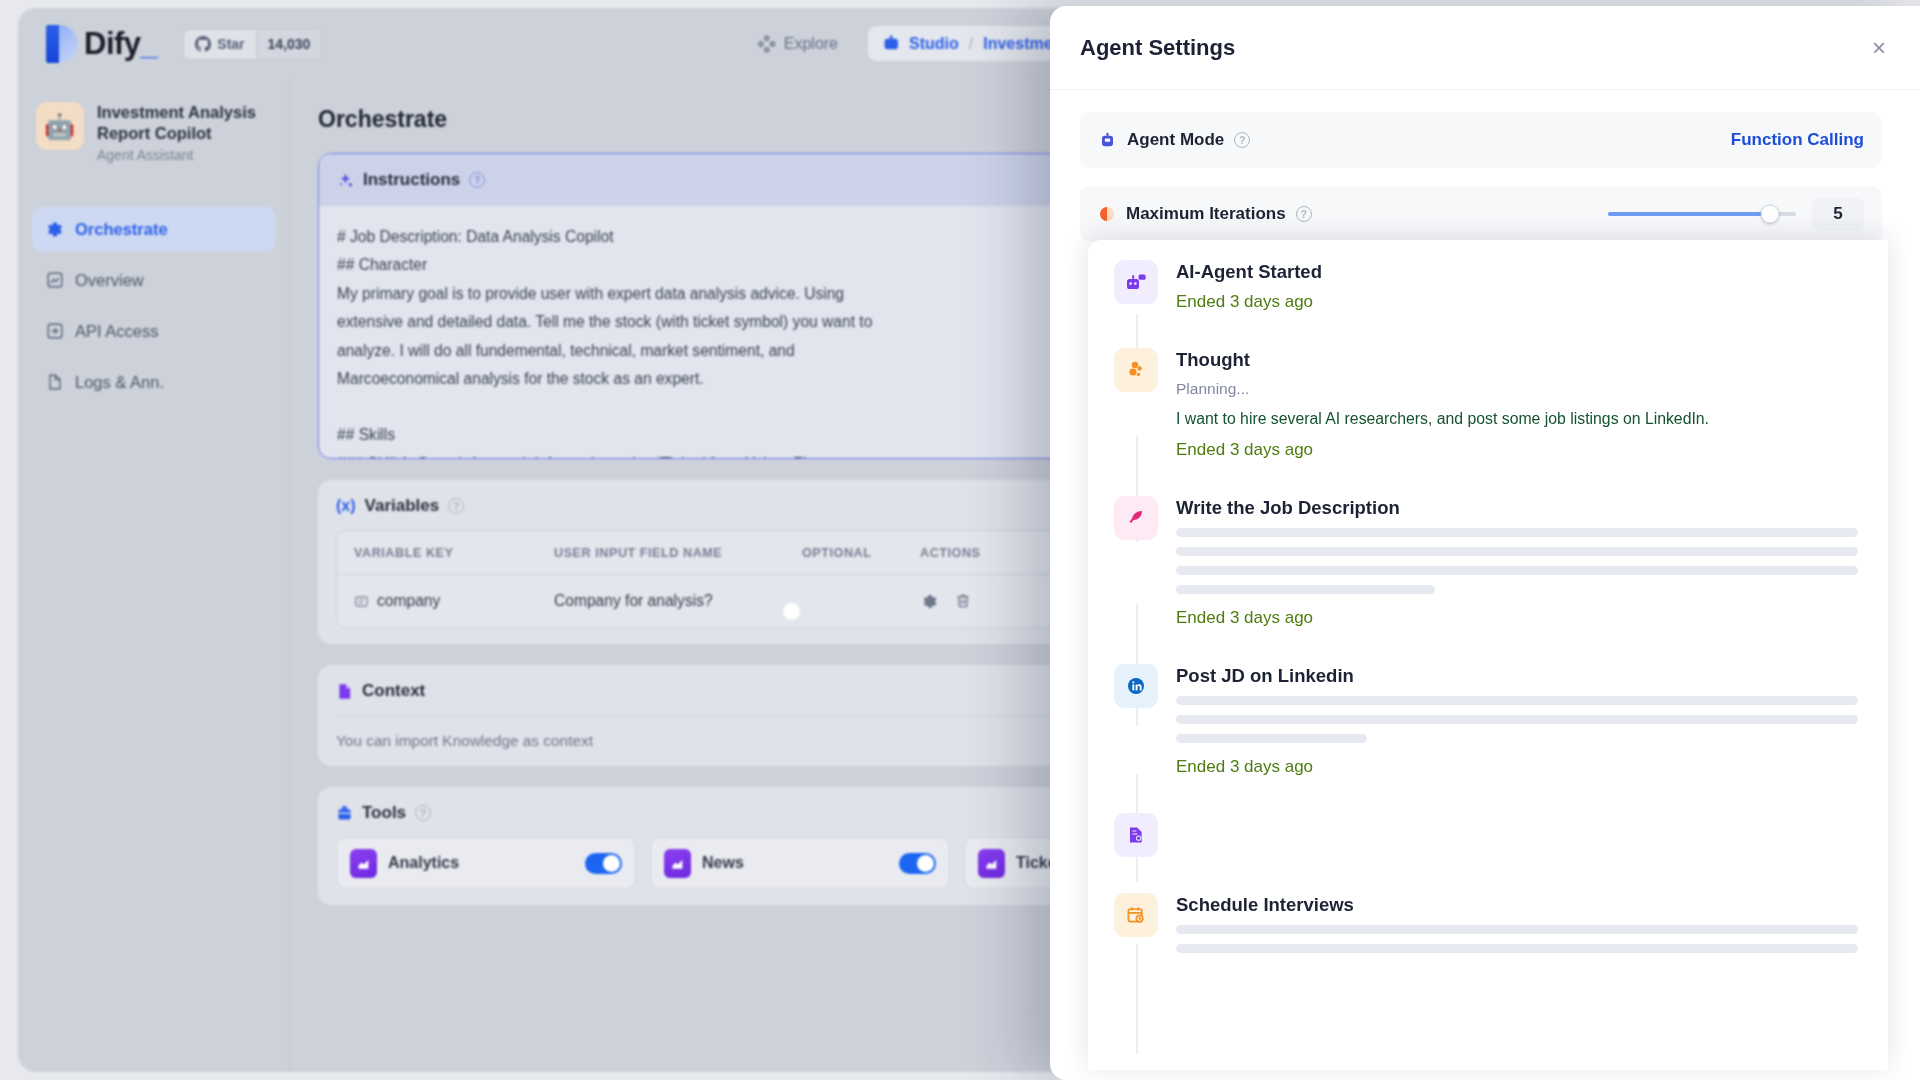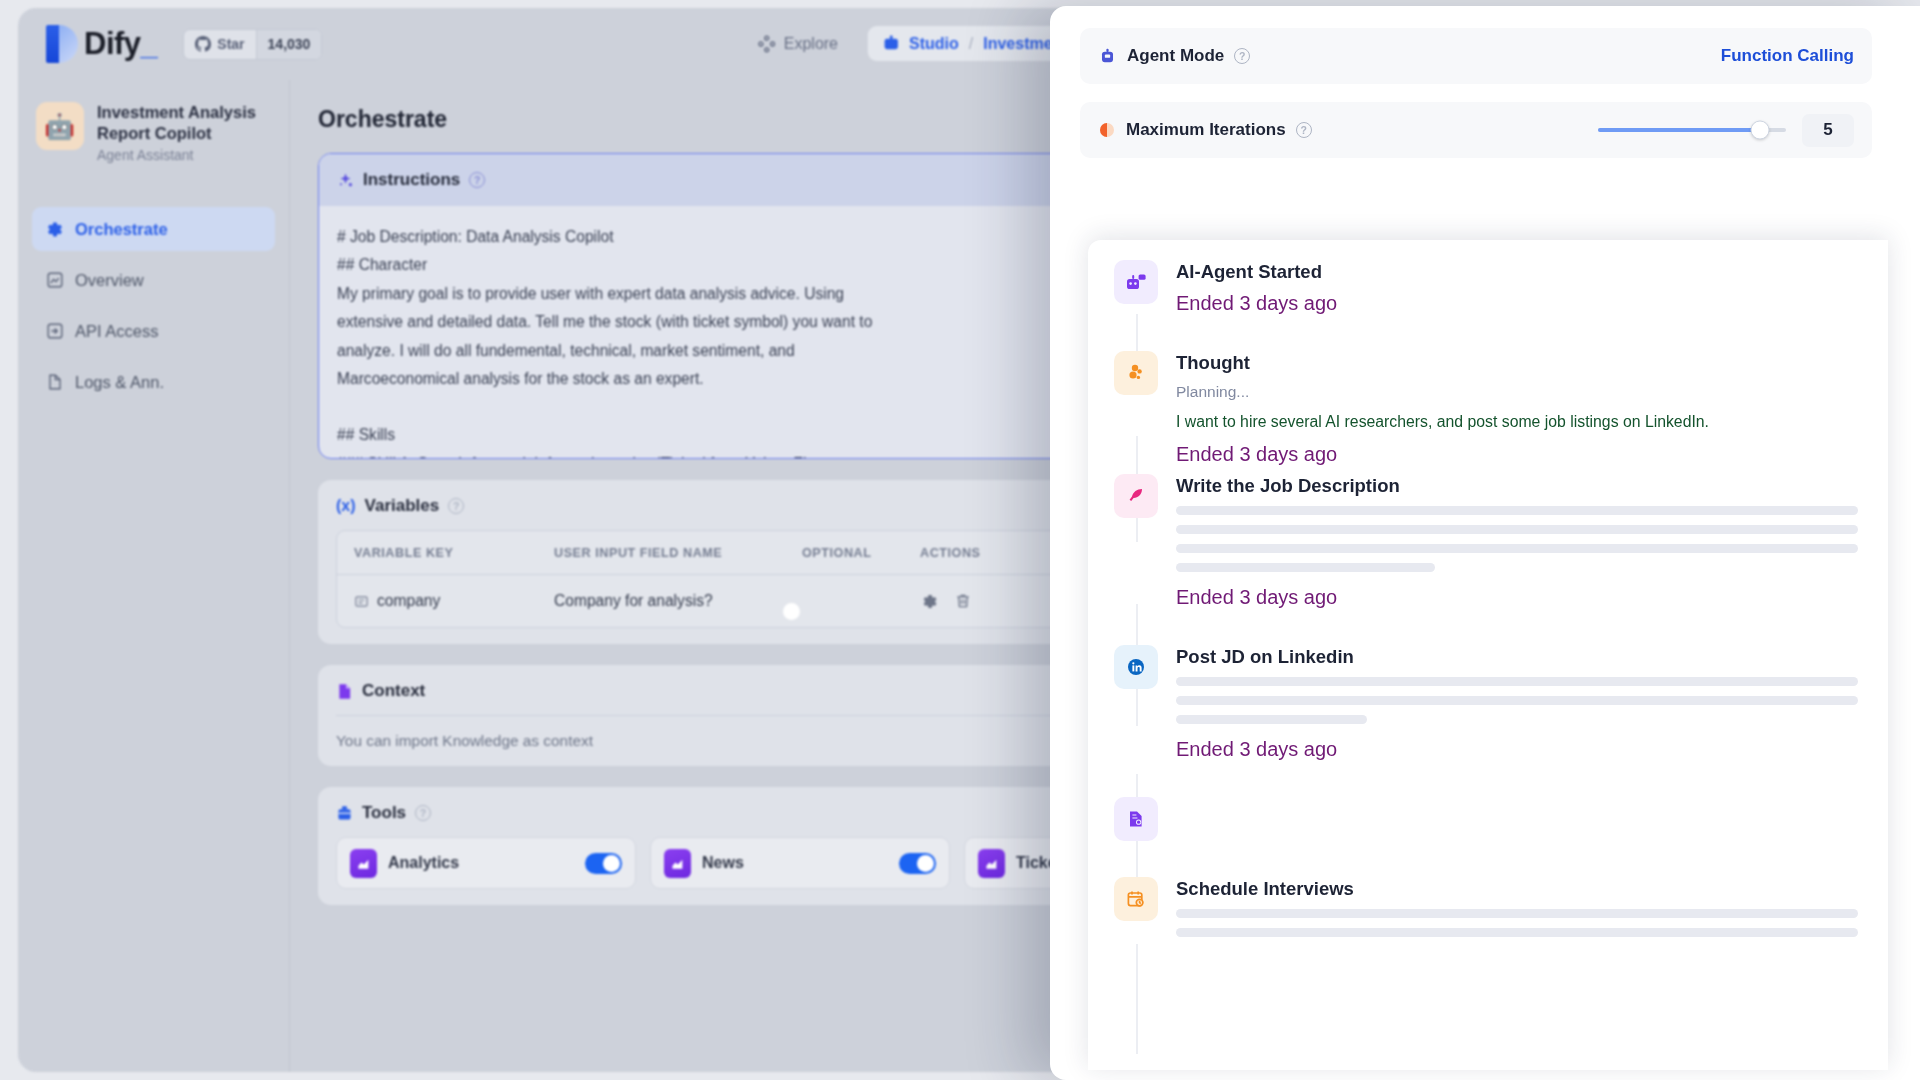--- a/index.html
+++ b/index.html
@@ -208,21 +208,21 @@
     overflow: hidden;
   }
   .ov-head {
     height: 84px; display: flex; align-items: center; justify-content: space-between;
     padding: 0 34px 0 30px;
     border-bottom: 1px solid #eef0f4;
   }
   .ov-title { font-size: 22px; font-weight: 700; color: #1c2135; }
   .ov-close { font-size: 24px; color: #8b93a6; line-height: 1; }
 
-  .ov-body { padding: 22px 48px 0 30px; }
+  .ov-body { padding: 22px 38px 0 30px; }
   .setting-row {
     height: 56px; border-radius: 10px; background: #f7f8fa;
     display: flex; align-items: center; justify-content: space-between;
     padding: 0 18px;
   }
   .setting-label { display: flex; align-items: center; gap: 10px; font-size: 17px; font-weight: 700; color: #1d2335; }
   .setting-value { font-size: 17px; font-weight: 600; color: #1d4ed8; }
   .help { width: 16px; height: 16px; border-radius: 50%; border: 1.4px solid #aeb5c4; color: #aeb5c4;
           font-size: 10.5px; display: flex; align-items: center; justify-content: center; font-weight: 700; }
 
@@ -249,21 +249,21 @@
   .tl-item { position: relative; display: flex; gap: 18px; padding-bottom: 8px; }
   .tl-ico {
     width: 44px; height: 44px; flex: 0 0 44px; border-radius: 10px;
     display: flex; align-items: center; justify-content: center;
     position: relative; z-index: 2;
   }
   .tl-content { flex: 1; padding-top: 1px; }
   .tl-title { font-size: 18.5px; font-weight: 600; color: #1d2335; margin-bottom: 9px; }
   .tl-sub { font-size: 15.5px; color: #8189a0; margin-bottom: 9px; }
   .tl-text { font-size: 15.8px; color: #14532d; margin-bottom: 9px; line-height: 1.5; }
-  .tl-time { font-size: 20px; color: #701a75; }
+  .tl-time { font-size: 17px; color: #4d7c0f; }
   .skel { height: 9px; border-radius: 5px; background: #e7e9f0; margin-bottom: 10px; }
 
   .rail-seg { position:absolute; left:48px; width:2px; background:#eceef3; z-index:1; }
 </style>
 </head>
 <body>
 
 <div id="app-window">
 
   <div id="header">
@@ -513,20 +513,24 @@
             </span>
           <span class="tool-name">Ticker</span>
           <span class="toggle"></span>
         </div>
       </div>
     </div>
   </div>
 </div>
 
 <div id="overlay">
+  <div class="ov-head">
+    <div class="ov-title">Agent Settings</div>
+    <div class="ov-close">×</div>
+  </div>
 
   <div class="ov-body">
     <div class="setting-row">
       <div class="setting-label">
         <svg width="19" height="19" viewBox="0 0 20 20" fill="#4b56d6">
             <rect x="4.2" y="5" width="11.6" height="11" rx="3"></rect>
             <rect x="8.8" y="1.8" width="2.4" height="3.4" rx="1"></rect>
             <rect x="7.2" y="8" width="5.6" height="3.4" rx="1" fill="#f7f8fa"></rect>
           </svg>
         <span>Agent Mode</span>
@@ -572,21 +576,21 @@
             <circle cx="6.6" cy="13.6" r="1.3" fill="#f1ecfe"></circle>
             <circle cx="11.4" cy="13.6" r="1.3" fill="#f1ecfe"></circle>
           </svg>
       </div>
       <div class="tl-content">
         <div class="tl-title">AI-Agent Started</div>
         <div class="tl-time">Ended 3 days ago</div>
       </div>
     </div>
 
-    <div class="tl-item" style="">
+    <div class="tl-item" style="margin-bottom:28px">
       <div class="tl-ico" style="background:#fdf0dd">
         <svg width="22" height="22" viewBox="0 0 22 22" fill="#f59022">
             <circle cx="10" cy="6" r="3.2"></circle>
             <circle cx="8" cy="13" r="3.6"></circle>
             <circle cx="14.6" cy="9.4" r="2.2"></circle>
             <circle cx="13.4" cy="15.4" r="1.7"></circle>
           </svg>
       </div>
       <div class="tl-content">
         <div class="tl-title">Thought</div>

